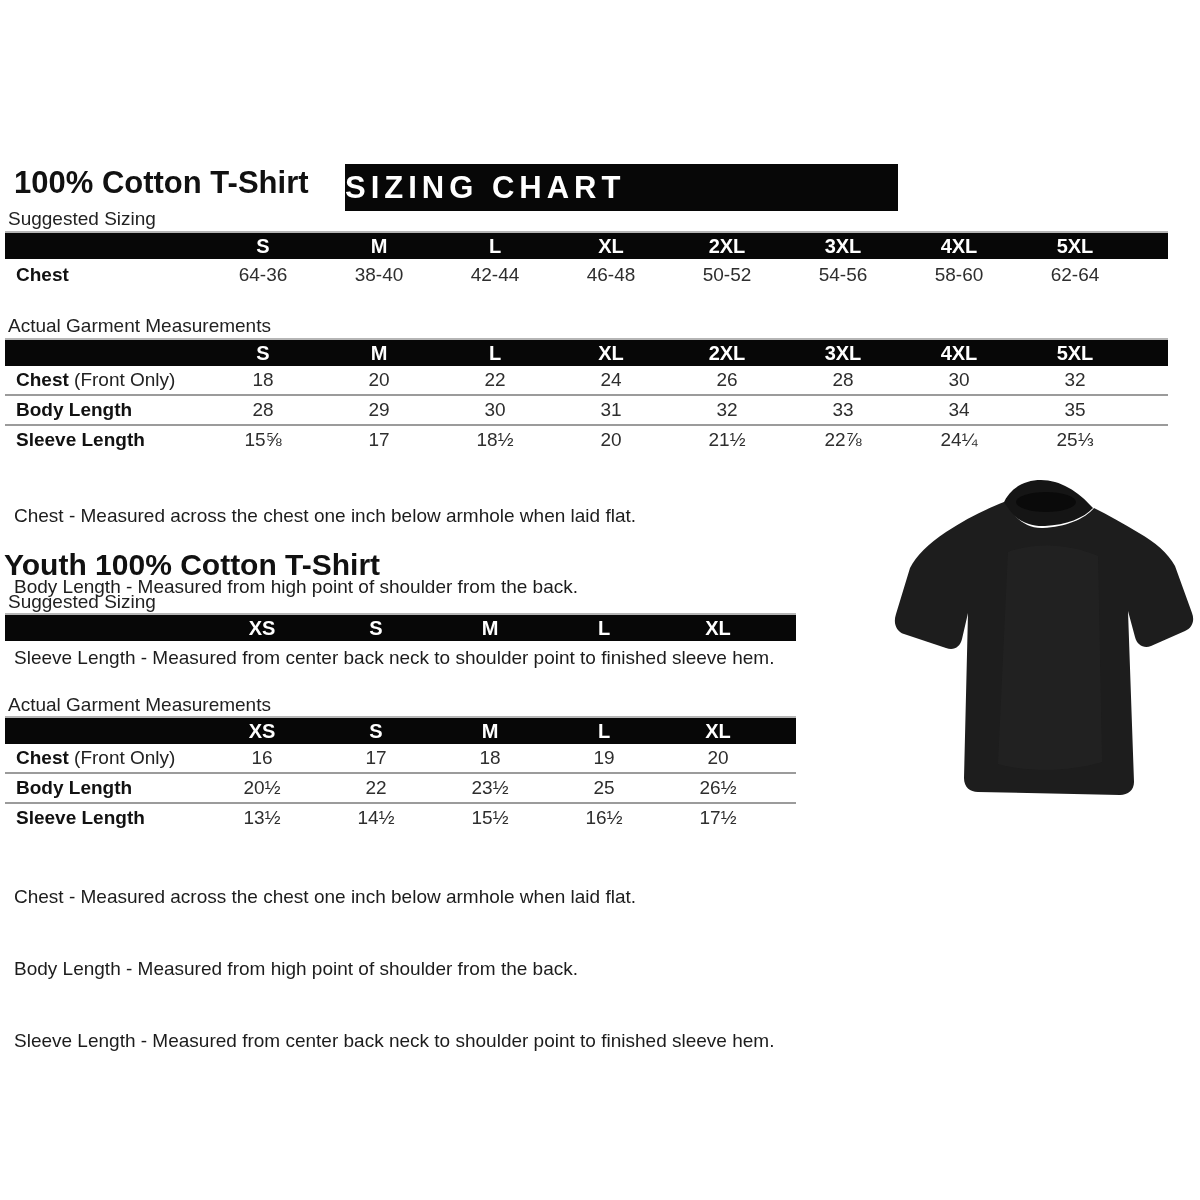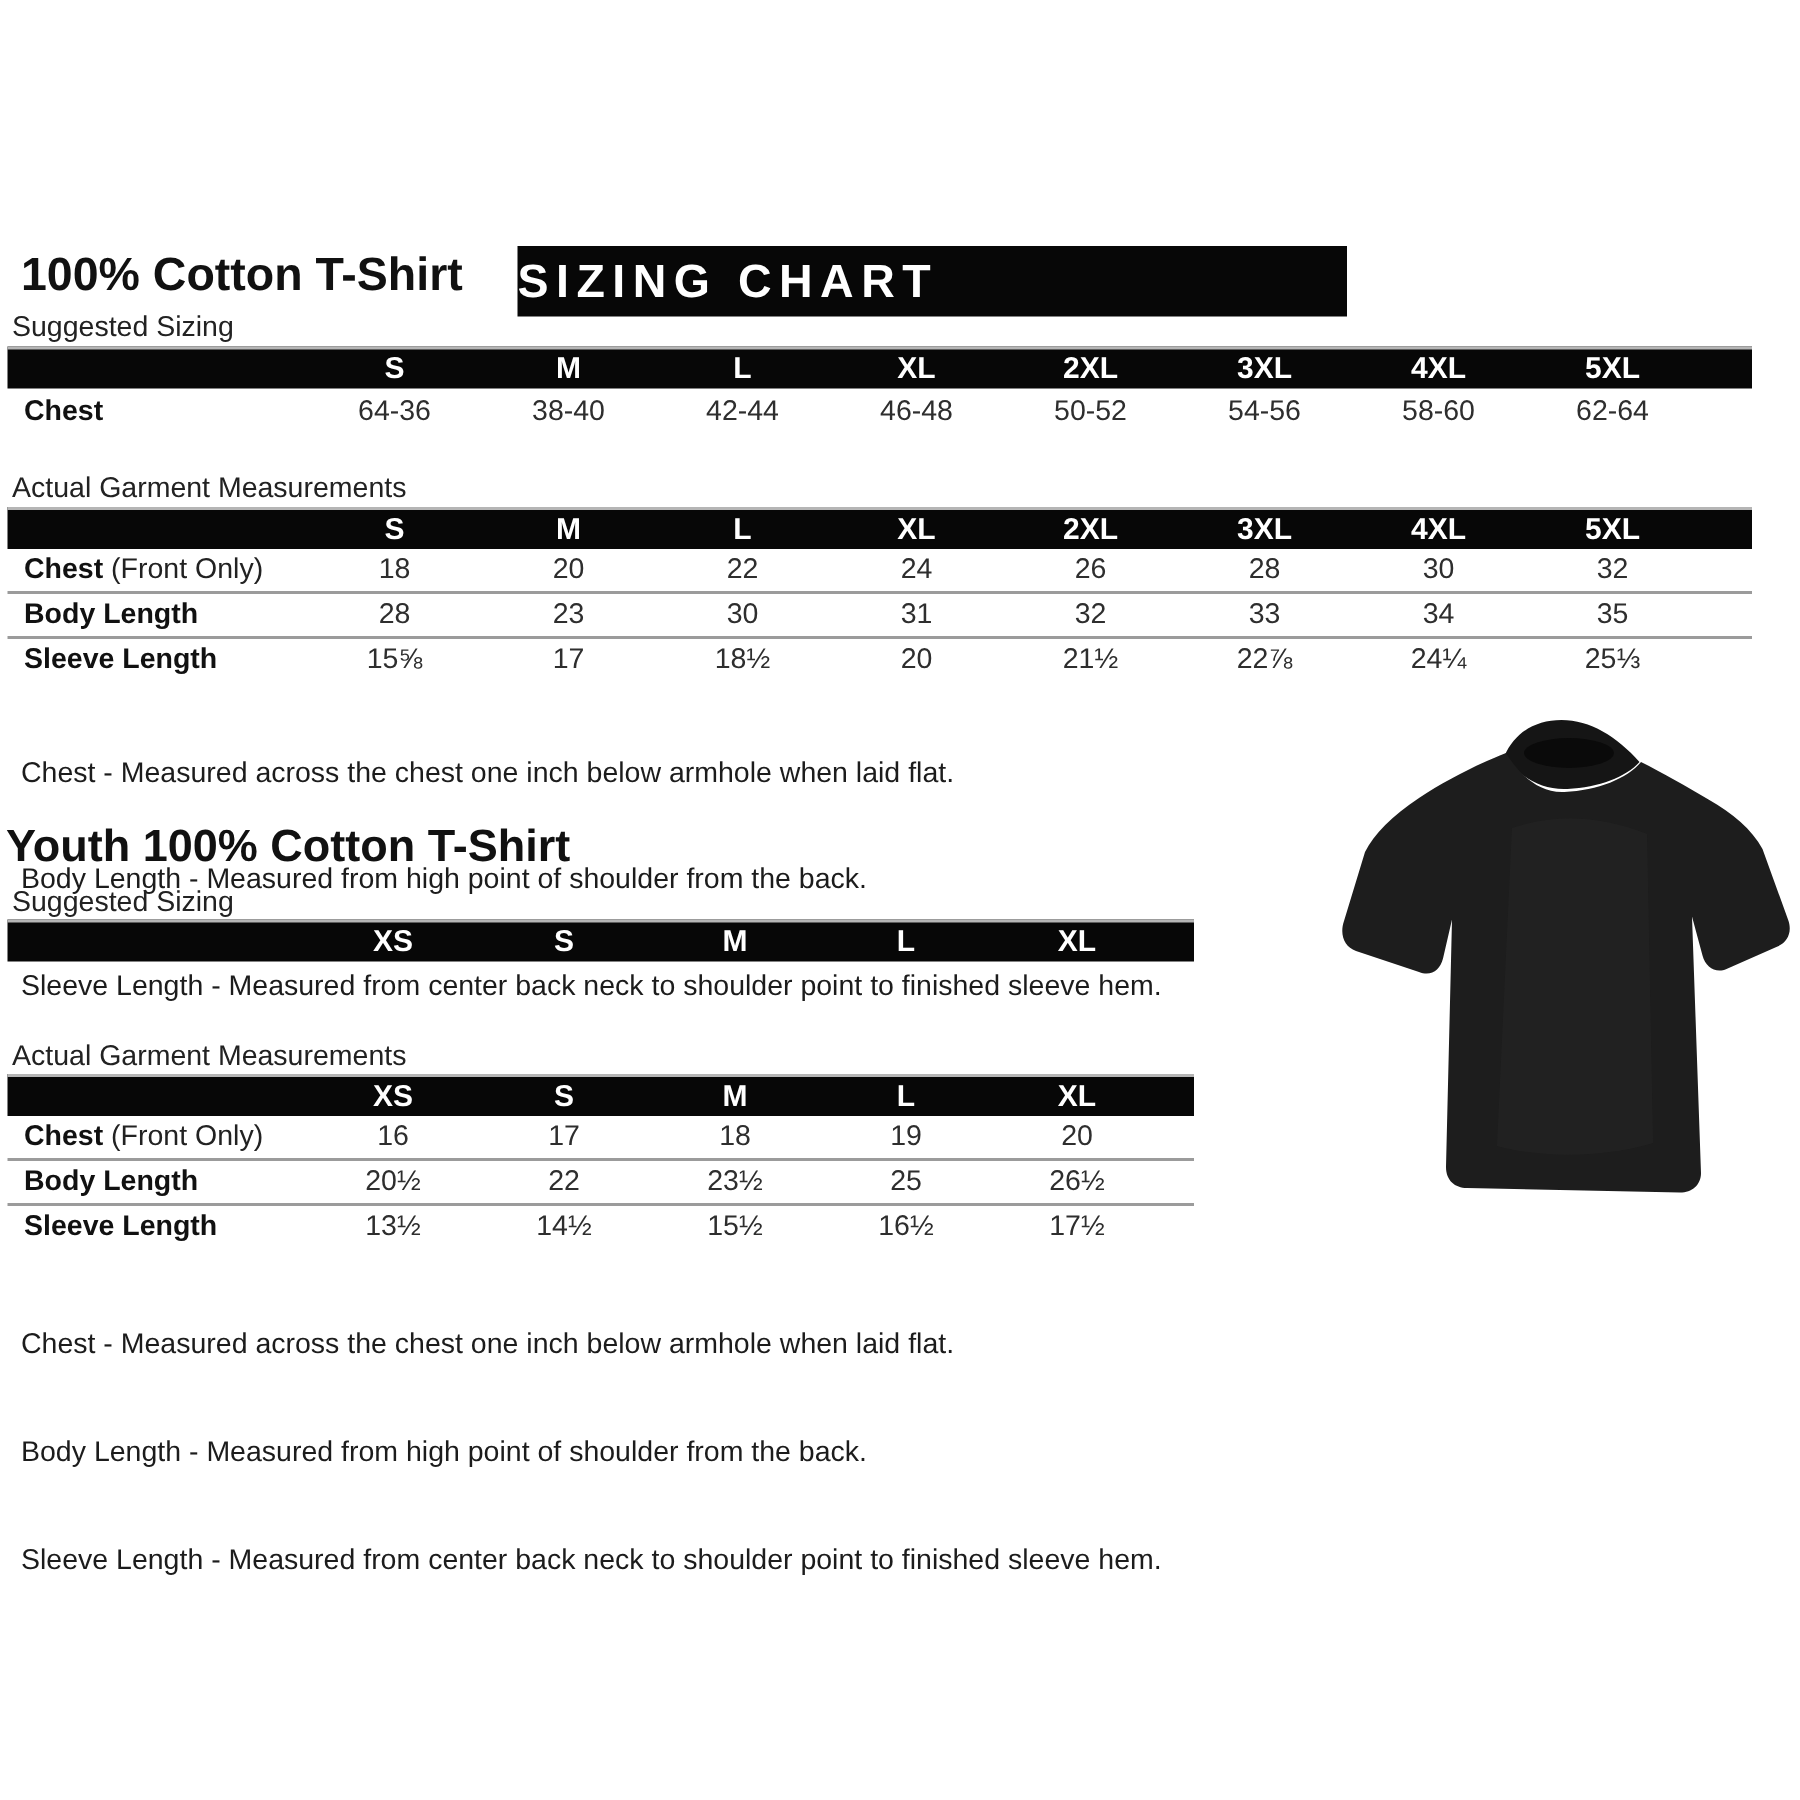--- a/index.html
+++ b/index.html
@@ -97,21 +97,21 @@
     <span class="val">22</span>
     <span class="val">24</span>
     <span class="val">26</span>
     <span class="val">28</span>
     <span class="val">30</span>
     <span class="val">32</span>
   </div>
   <div class="trow trow-meas grid-adult">
     <span class="lbl"><b>Body Length</b><span class="sfx"></span></span>
     <span class="val">28</span>
-    <span class="val">23</span>
+    <span class="val">29</span>
     <span class="val">30</span>
     <span class="val">31</span>
     <span class="val">32</span>
     <span class="val">33</span>
     <span class="val">34</span>
     <span class="val">35</span>
   </div>
   <div class="trow trow-meas grid-adult">
     <span class="lbl"><b>Sleeve Length</b><span class="sfx"></span></span>
     <span class="val">15⅝</span>

